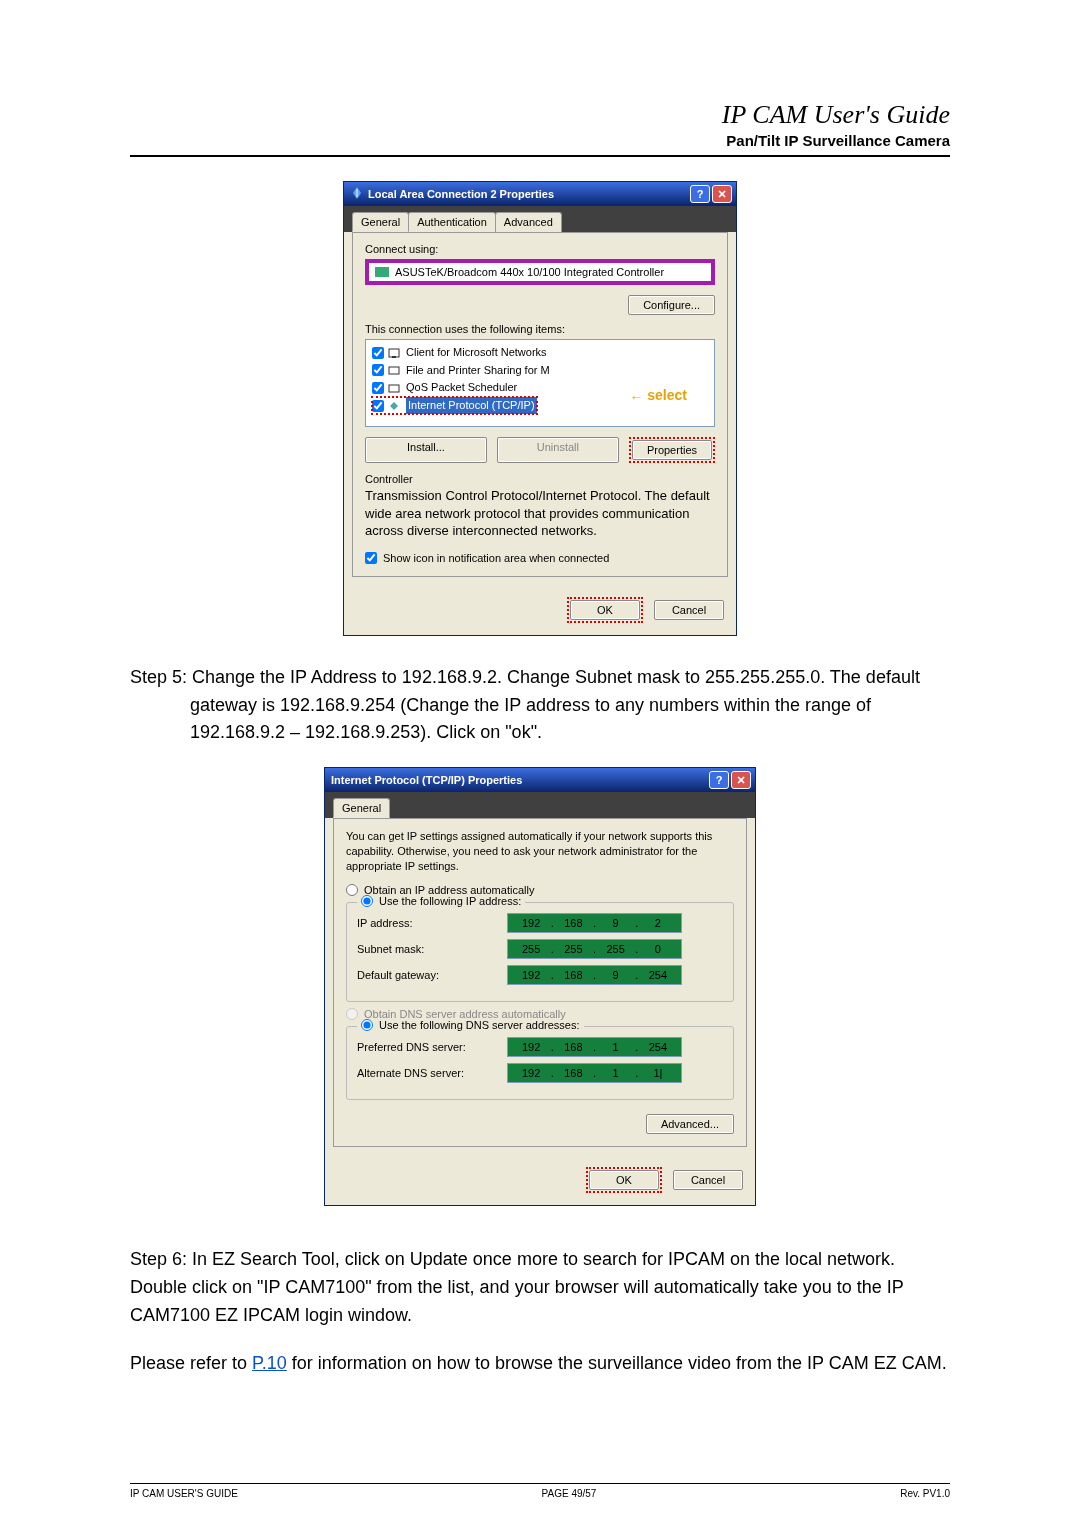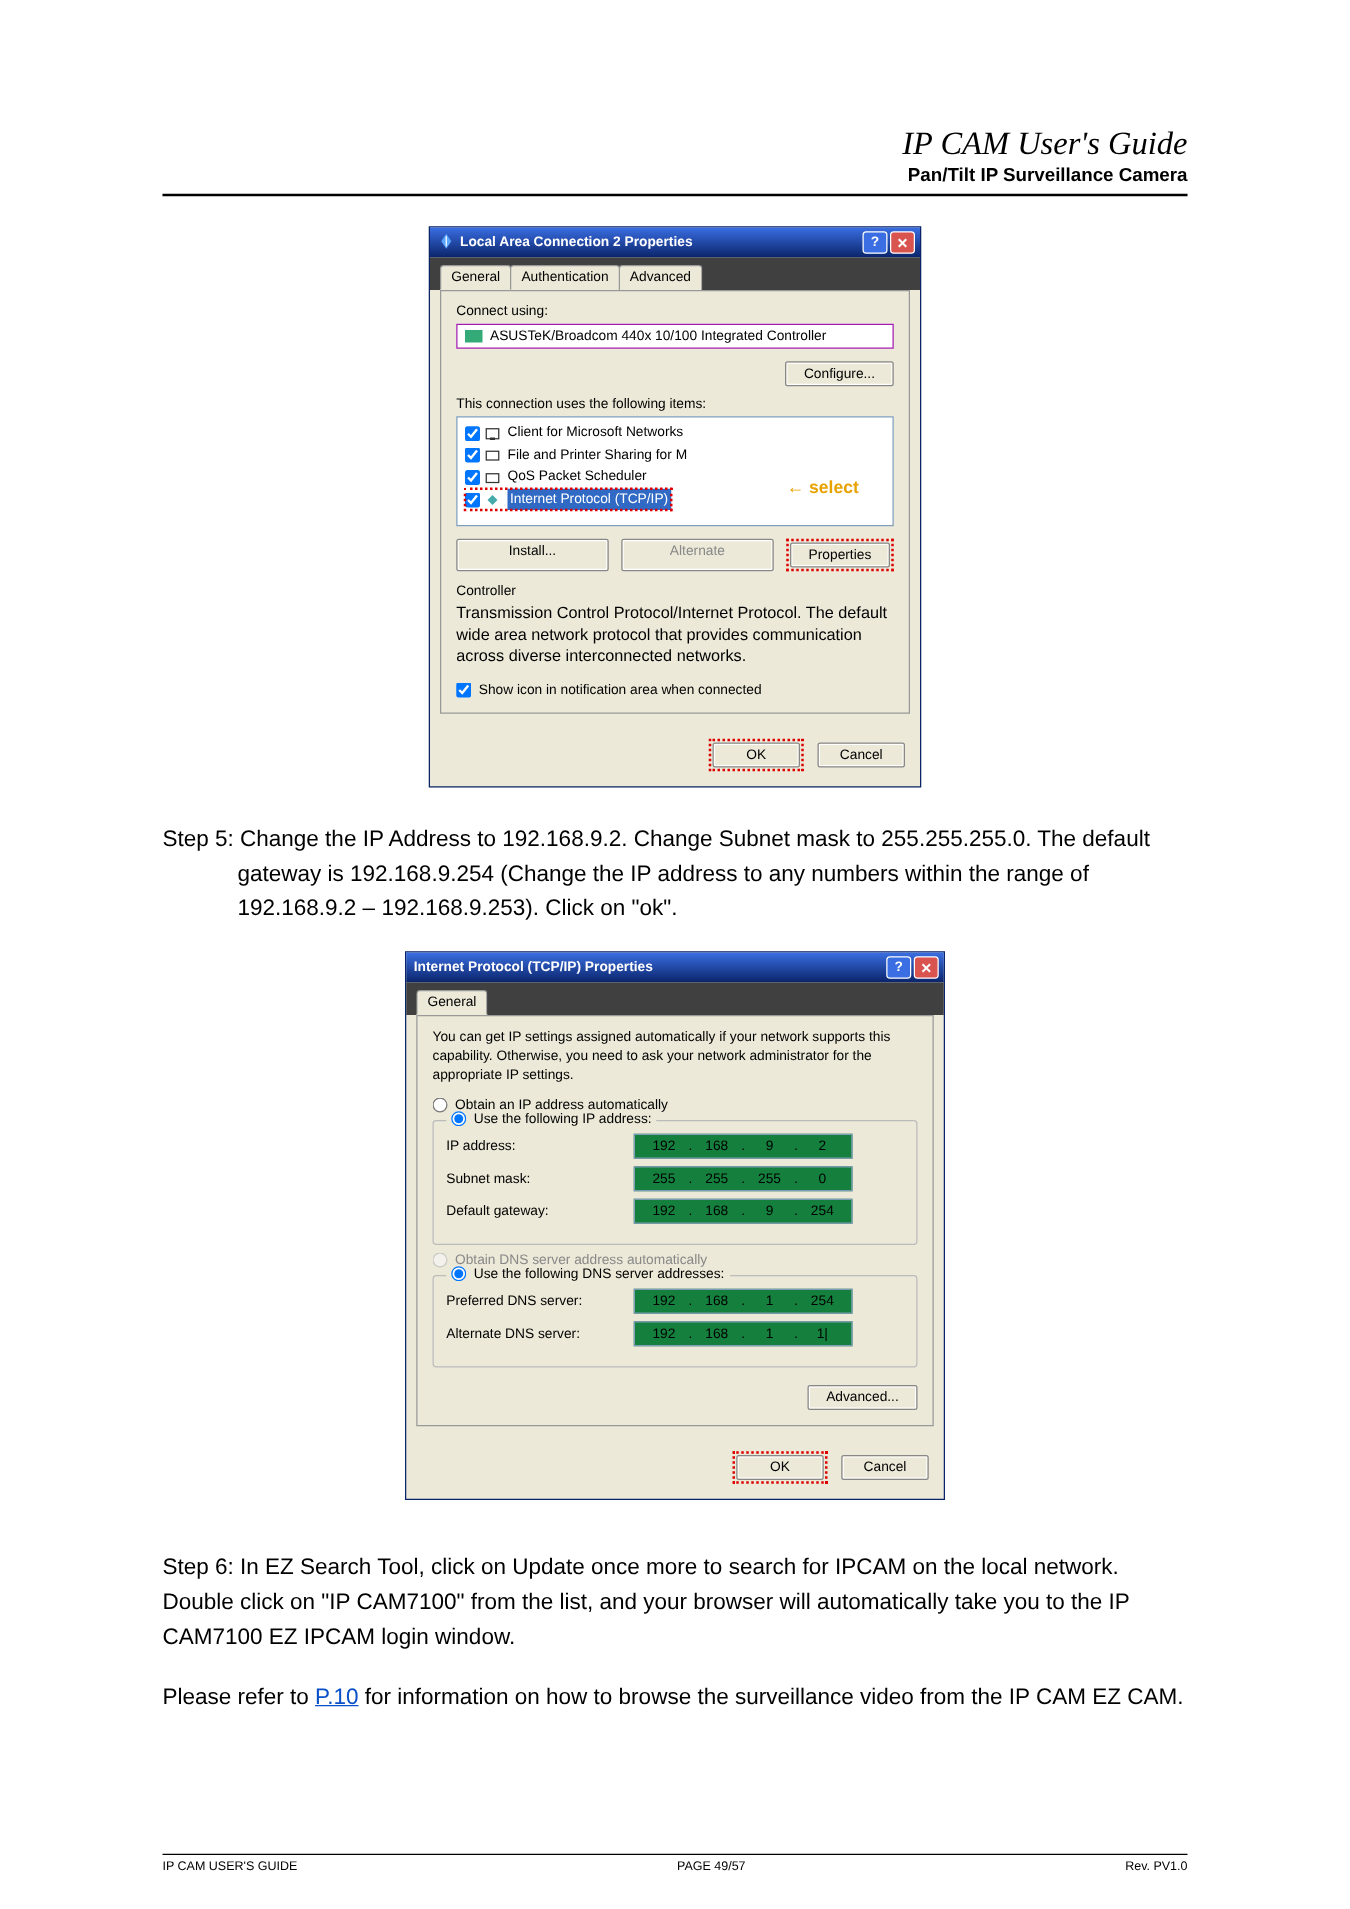--- a/index.html
+++ b/index.html
@@ -15,21 +15,21 @@
 .ticon { margin-right:4px; font-size:13px; }
 .tbtns { display:flex; gap:2px; }
 .tbtn { width:18px; height:16px; display:flex; align-items:center; justify-content:center; font-weight:bold; border:1px solid #fff; border-radius:3px; color:#fff; font-size:11px; }
 .tbtn.help { background:#3a6ee2; }
 .tbtn.close { background:#d9534f; }
 .tabs { display:flex; background:#404040; padding:6px 8px 0; gap:0; font-size:11px; }
 .tab { border:1px solid #999; border-bottom:none; padding:3px 8px; background:#ece9d8; border-top-left-radius:3px; border-top-right-radius:3px; margin-right:-1px; }
 .tab.active { background:#ece9d8; position:relative; z-index:2; border-bottom:1px solid #ece9d8; }
 .tabbody { margin:0 8px 8px; border:1px solid #999; padding:10px 12px 12px; background:#ece9d8; }
 .lbl { font-size:11px; margin-bottom:4px; }
-.sunken { background:#fff; border:1px solid #a21caf; padding:3px 6px; font-size:11px; display:flex; align-items:center; gap:6px; }
+.sunken { background:#fff; border:4px solid #a21caf; padding:3px 6px; font-size:11px; display:flex; align-items:center; gap:6px; }
 .btn { background:#ece9d8; border:1px solid #888; border-radius:2px; padding:3px 14px; font-size:11px; box-shadow:0 0 0 1px #fff inset; }
 .row-r { text-align:right; margin-top:10px; }
 .listbox { background:#fff; border:1px solid #7f9db9; padding:4px 6px; height:78px; overflow:hidden; }
 .chkline { display:flex; align-items:center; gap:4px; font-size:11px; line-height:1.6; }
 .chkline input { margin:0; width:12px; height:12px; }
 .lbic { width:14px; height:12px; display:inline-block; }
 .hl-sel { background:#316ac5; color:#fff; padding:0 2px; }
 .btnrow { display:flex; gap:10px; margin-top:10px; }
 .btnrow .btn { flex:1; display:flex; justify-content:center; }
 .btn.disabled { color:#888; }
@@ -126,21 +126,21 @@
                   <path d="M2 6 L6 2 L10 6 L6 10 Z" fill="#4aa"></path>
                 </svg></span>
               <span class="hl-sel">Internet Protocol (TCP/IP)</span>
             </div>
         </div>
         <span class="arrow-note" style="position:absolute; right:28px; top:48px;">← select</span>
       </div>
 
       <div class="btnrow">
         <button class="btn">Install...</button>
-        <button class="btn disabled">Alternate</button>
+        <button class="btn disabled">Uninstall</button>
         <span class="dotbox-h">
             <button class="btn">Properties</button>
           </span>
       </div>
 
       <div class="group">
         <div style="font-size:11px;">Controller</div>
         <div style="font-size:13px; margin-top:2px; line-height:1.35;">Transmission Control Protocol/Internet Protocol. The default wide area network protocol that provides communication across diverse interconnected networks.</div>
       </div>
 

